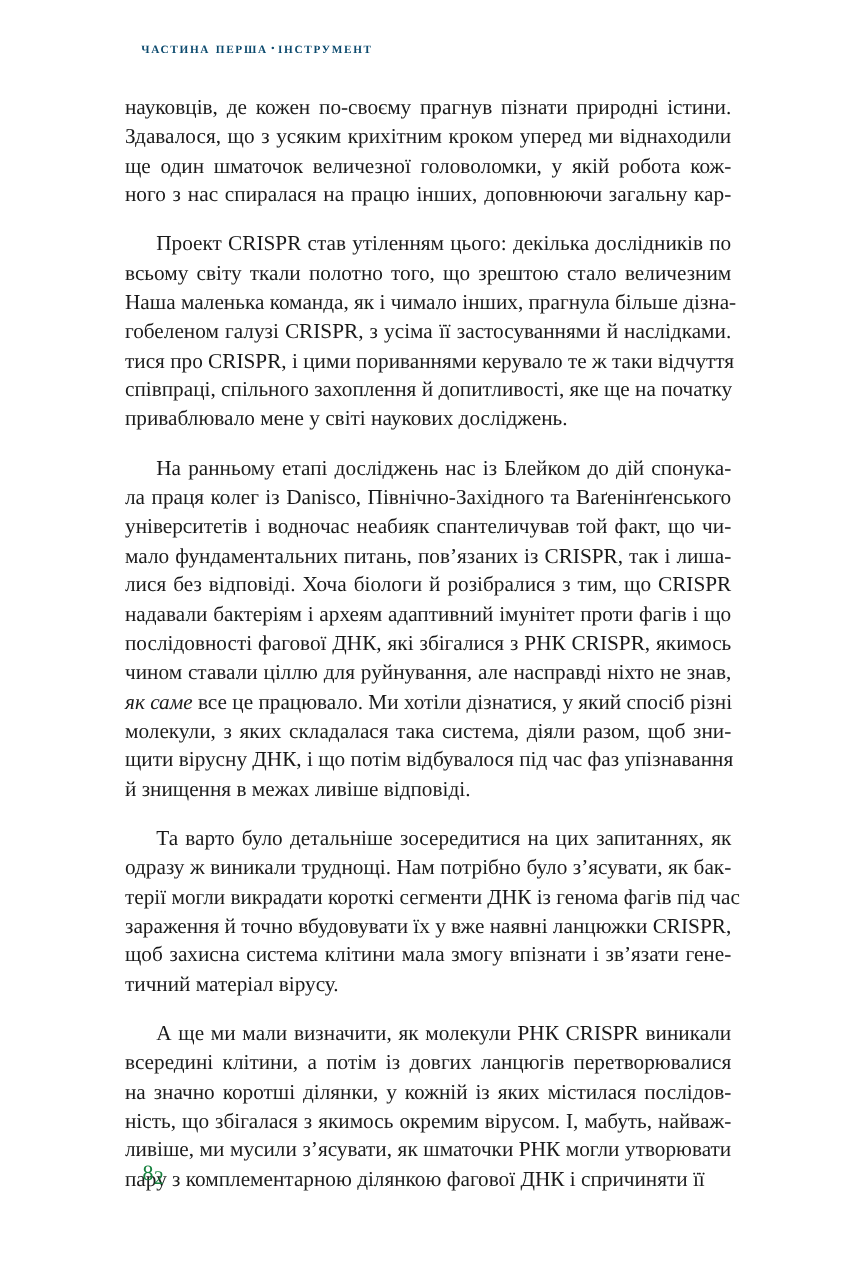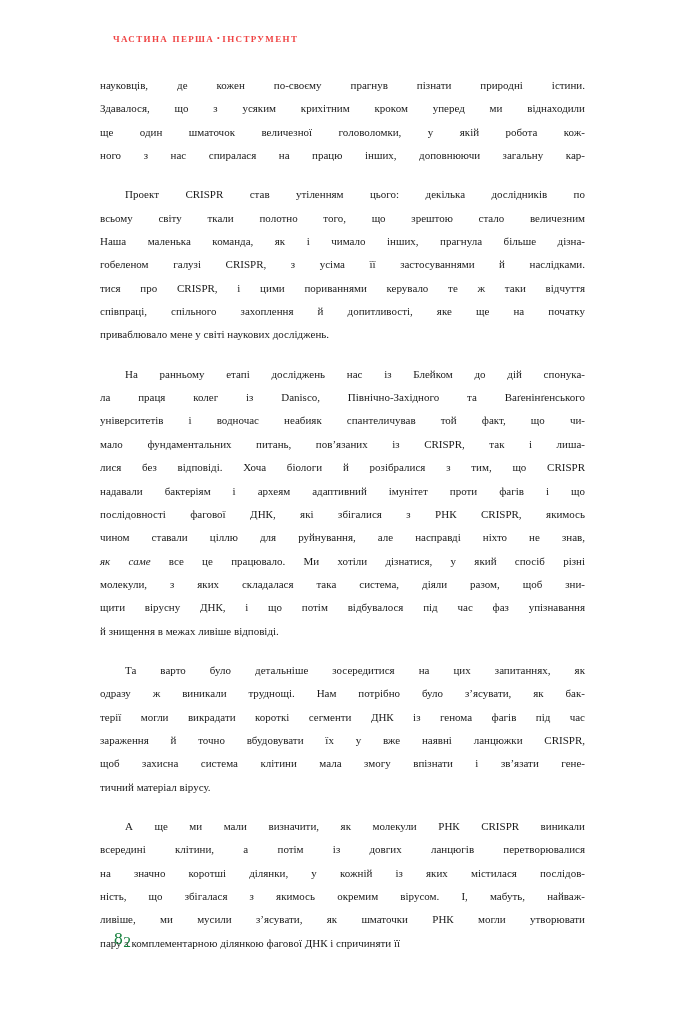--- a/index.html
+++ b/index.html
@@ -32,36 +32,36 @@
     position: absolute;
     left: 113px;
     top: 31px;
     width: 470px;
     font-family: "Liberation Serif", "DejaVu Serif", serif;
     font-size: 12.4px;
     letter-spacing: 1.35px;
     font-variant: small-caps;
     text-transform: lowercase;
     font-weight: 600;
-    color: #ef4444;
+    color: #0c4a6e;
     white-space: nowrap;
   }
   .running-head .rh-sep {
     font-variant: normal;
     letter-spacing: 0;
     padding: 0 2px;
   }
 
   
   .textblock {
     position: absolute;
     left: 100px;
     top: 74px;
     width: 485px;
-    font-size: 11px;
+    font-size: 17px;
     line-height: 23.35px;
     text-align: justify;
     text-justify: inter-word;
     hyphens: manual;
   }
 
   .textblock p {
     margin: 0;
     text-indent: 25px;
   }

